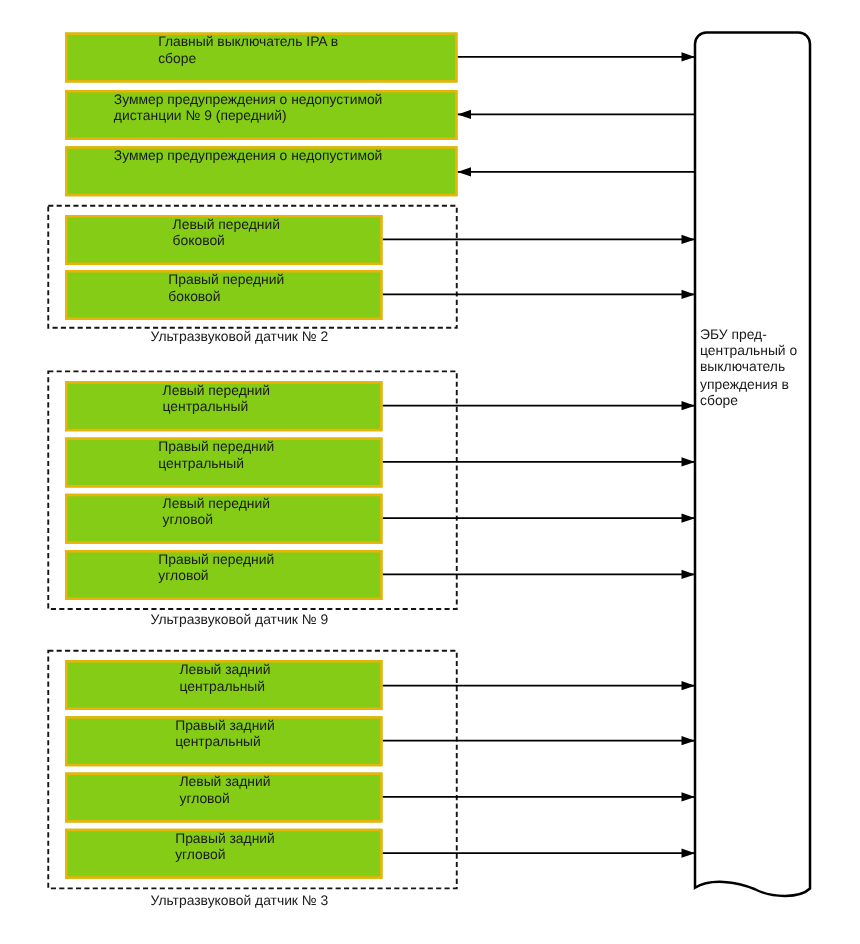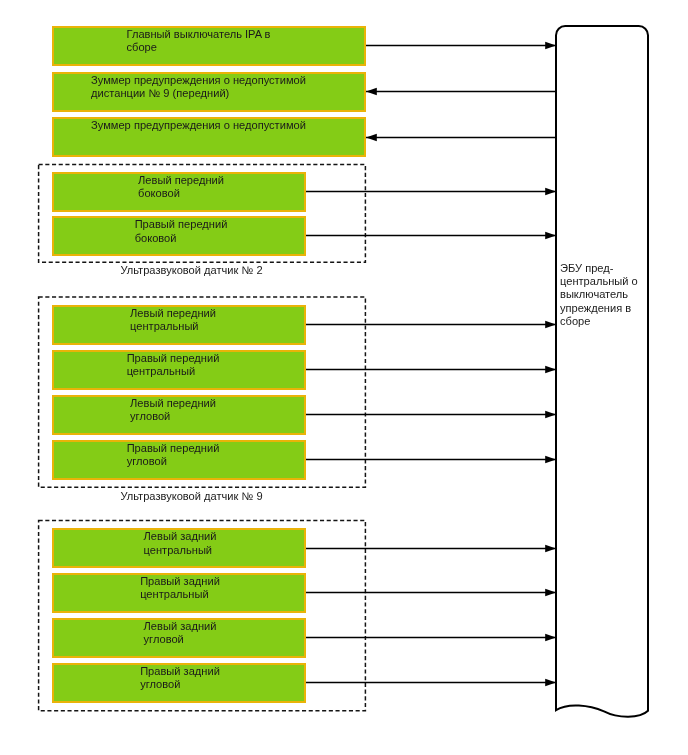--- a/index.html
+++ b/index.html
@@ -128,20 +128,21 @@
   </div>
   <div class="node sens g3 u1">
     <div class="txt"><span class="blk"><span>Правый задний</span><span>центральный</span></span></div>
   </div>
   <div class="node sens g3 u2">
     <div class="txt"><span class="blk"><span>Левый задний</span><span>угловой</span></span></div>
   </div>
   <div class="node sens g3 u3">
     <div class="txt"><span class="blk"><span>Правый задний</span><span>угловой</span></span></div>
   </div>
+  <div class="cap cap3">Ультразвуковой датчик № 3</div>
 
   <div class="ecu-label">
     <div>ЭБУ пред-</div>
     <div>центральный о</div>
     <div>выключатель</div>
     <div>упреждения в</div>
     <div>сборе</div>
   </div>
 </div>
 

